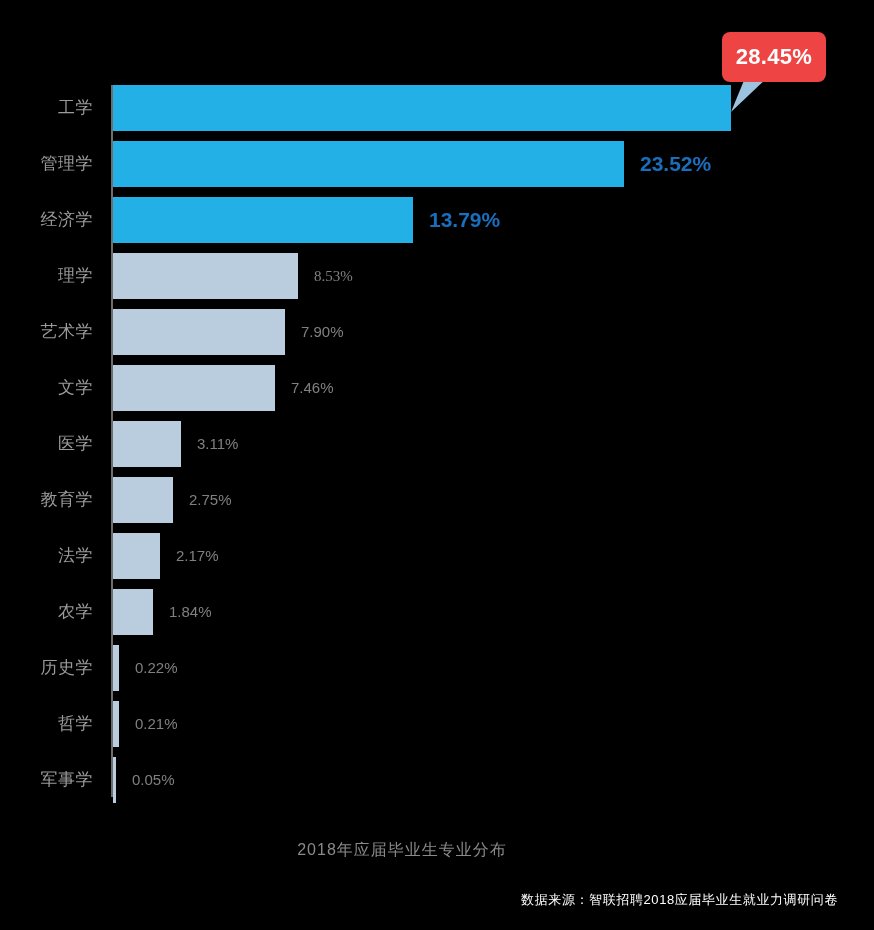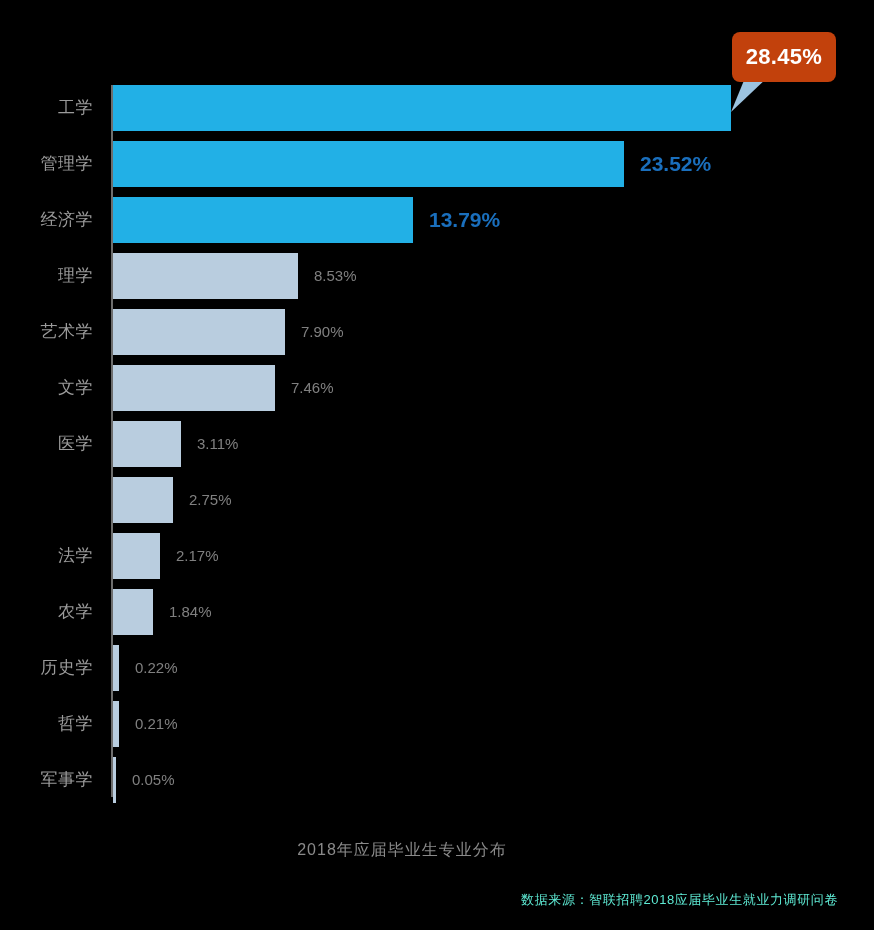--- a/index.html
+++ b/index.html
@@ -87,24 +87,23 @@
     font-size: 21px;
   }
 
   
   .callout {
     position: absolute;
     left: 722px;
     top: 32px;
     width: 104px;
     height: 50px;
-    background: #c2410c;
+    background: #ef4444;
     border-radius: 8px;
     z-index: 5;
-    margin-left: 10px;
   }
   .callout-text {
     display: block;
     width: 104px;
     height: 50px;
     line-height: 50px;
     text-align: center;
     color: #ffffff;
     font-size: 22px;
     font-weight: bold;
@@ -128,21 +127,21 @@
     text-align: center;
     color: #8a8a8a;
     font-size: 16px;
     letter-spacing: 1px;
   }
 
   .source-note {
     position: absolute;
     right: 36px;
     top: 891px;
-    color: #5eead4;
+    color: #ffffff;
     font-size: 13px;
     letter-spacing: 0.6px;
     text-align: left;
   }
 </style>
 </head>
 <body>
 
 <div id="chart-root">
 
@@ -163,41 +162,42 @@
         <div class="row" style="top: 56px; padding-left: 8px;">
           <div class="cat-label">管理学</div>
           <div class="bar hl" style="width: 511px;"></div>
           <div class="val-label hl" style="left: 640px;">23.52%</div>
         </div>
         <div class="row" style="top: 112px;">
           <div class="cat-label">经济学</div>
           <div class="bar hl" style="width: 300px;"></div>
           <div class="val-label hl" style="left: 429px;">13.79%</div>
         </div>
-        <div class="row" style="top: 168px;">
+        <div class="row" style="top: 168px; font-family: Liberation Serif, serif;">
           <div class="cat-label">理学</div>
           <div class="bar" style="width: 185px;"></div>
           <div class="val-label" style="left: 314px;">8.53%</div>
         </div>
         <div class="row" style="top: 224px;">
           <div class="cat-label">艺术学</div>
           <div class="bar" style="width: 172px;"></div>
           <div class="val-label" style="left: 301px;">7.90%</div>
         </div>
         <div class="row" style="top: 280px;">
           <div class="cat-label">文学</div>
           <div class="bar" style="width: 162px;"></div>
           <div class="val-label" style="left: 291px;">7.46%</div>
         </div>
         <div class="row" style="top: 336px;">
           <div class="cat-label">医学</div>
           <div class="bar" style="width: 68px;"></div>
           <div class="val-label" style="left: 197px;">3.11%</div>
         </div>
         <div class="row" style="top: 392px;">
+          <div class="cat-label">教育学</div>
           <div class="bar" style="width: 60px;"></div>
           <div class="val-label" style="left: 189px;">2.75%</div>
         </div>
         <div class="row" style="top: 448px;">
           <div class="cat-label">法学</div>
           <div class="bar" style="width: 47px;"></div>
           <div class="val-label" style="left: 176px;">2.17%</div>
         </div>
         <div class="row" style="top: 504px;">
           <div class="cat-label">农学</div>

